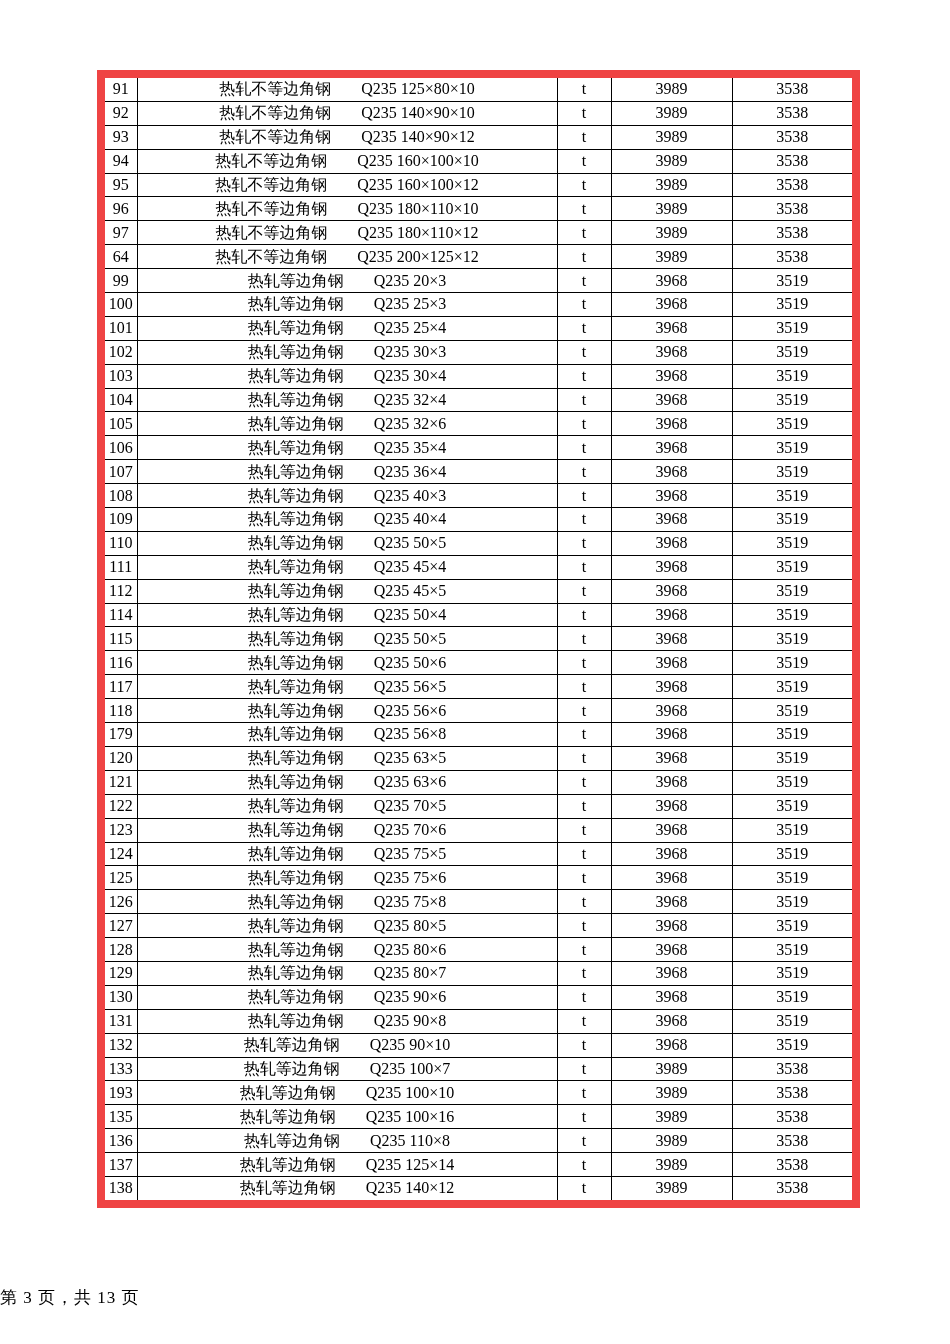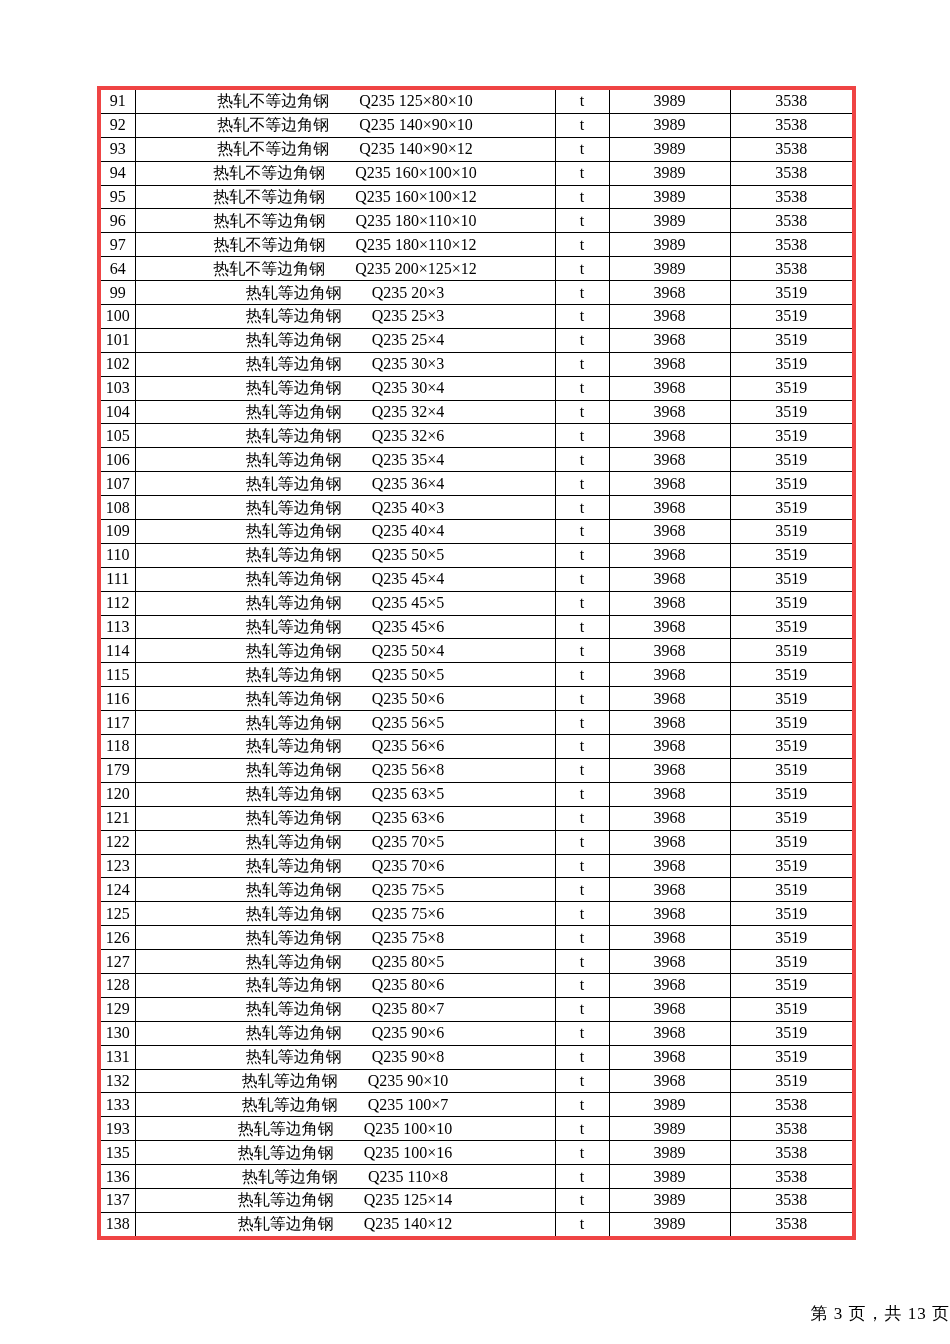--- a/index.html
+++ b/index.html
@@ -12,50 +12,49 @@
     width: 950px;
     height: 1344px;
     background: #ffffff;
     overflow: hidden;
     font-family: "Liberation Serif", "DejaVu Serif", serif;
     color: #000000;
   }
   table.price-table {
     position: absolute;
     left: 97px;
-    top: 86px;
+    top: 70px;
     width: 755px;
     table-layout: fixed;
     border-collapse: collapse;
-    border: 4px solid #ef4444;
+    border: 8px solid #ef4444;
   }
   table.price-table td {
     border: 1px solid #000000;
     height: 22.9px;
     padding: 0;
     font-size: 16px;
     line-height: 1;
     text-align: center;
     vertical-align: middle;
     white-space: nowrap;
     overflow: hidden;
   }
   td.td-name .mat-spec {
     margin-left: 30px;
   }
   .footer {
     position: absolute;
     left: 0;
     top: 1286px;
     width: 950px;
-    text-align: right;
+    text-align: left;
     font-size: 17px;
     letter-spacing: 1px;
     color: #000000;
-    margin-top: 16px;
   }
 </style>
 </head>
 <body>
 
 <div class="page">
 
   <table class="price-table">
     <colgroup>
       <col style="width:36px">
@@ -213,27 +212,20 @@
           <td class="td-price">3519</td>
         </tr>
         <tr>
           <td class="td-no">112</td>
           <td class="td-name"><span class="mat-name">热轧等边角钢</span><span class="mat-spec">Q235 45×5</span></td>
           <td class="td-unit">t</td>
           <td class="td-price">3968</td>
           <td class="td-price">3519</td>
         </tr>
         <tr>
-          <td class="td-no">113</td>
-          <td class="td-name"><span class="mat-name">热轧等边角钢</span><span class="mat-spec">Q235 45×6</span></td>
-          <td class="td-unit">t</td>
-          <td class="td-price">3968</td>
-          <td class="td-price">3519</td>
-        </tr>
-        <tr>
           <td class="td-no">114</td>
           <td class="td-name"><span class="mat-name">热轧等边角钢</span><span class="mat-spec">Q235 50×4</span></td>
           <td class="td-unit">t</td>
           <td class="td-price">3968</td>
           <td class="td-price">3519</td>
         </tr>
         <tr>
           <td class="td-no">115</td>
           <td class="td-name"><span class="mat-name">热轧等边角钢</span><span class="mat-spec">Q235 50×5</span></td>
           <td class="td-unit">t</td>

